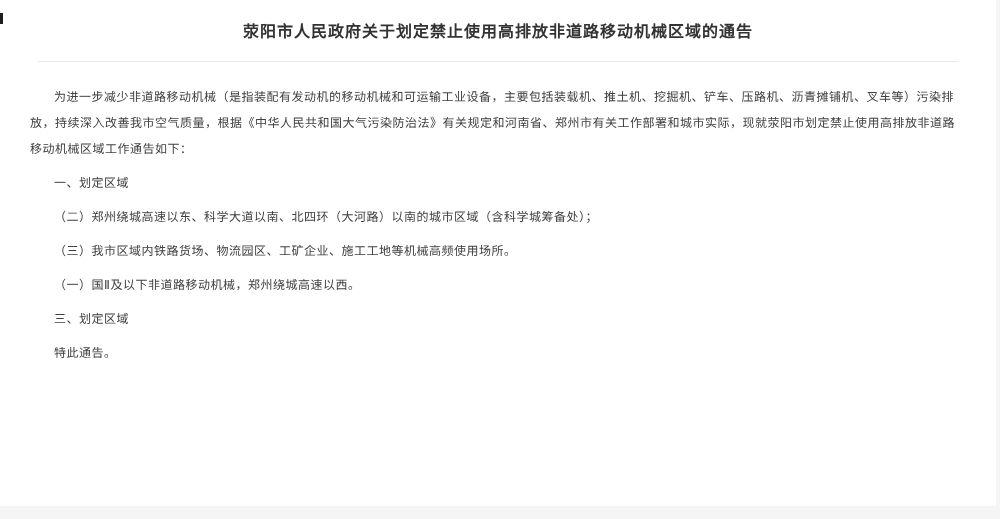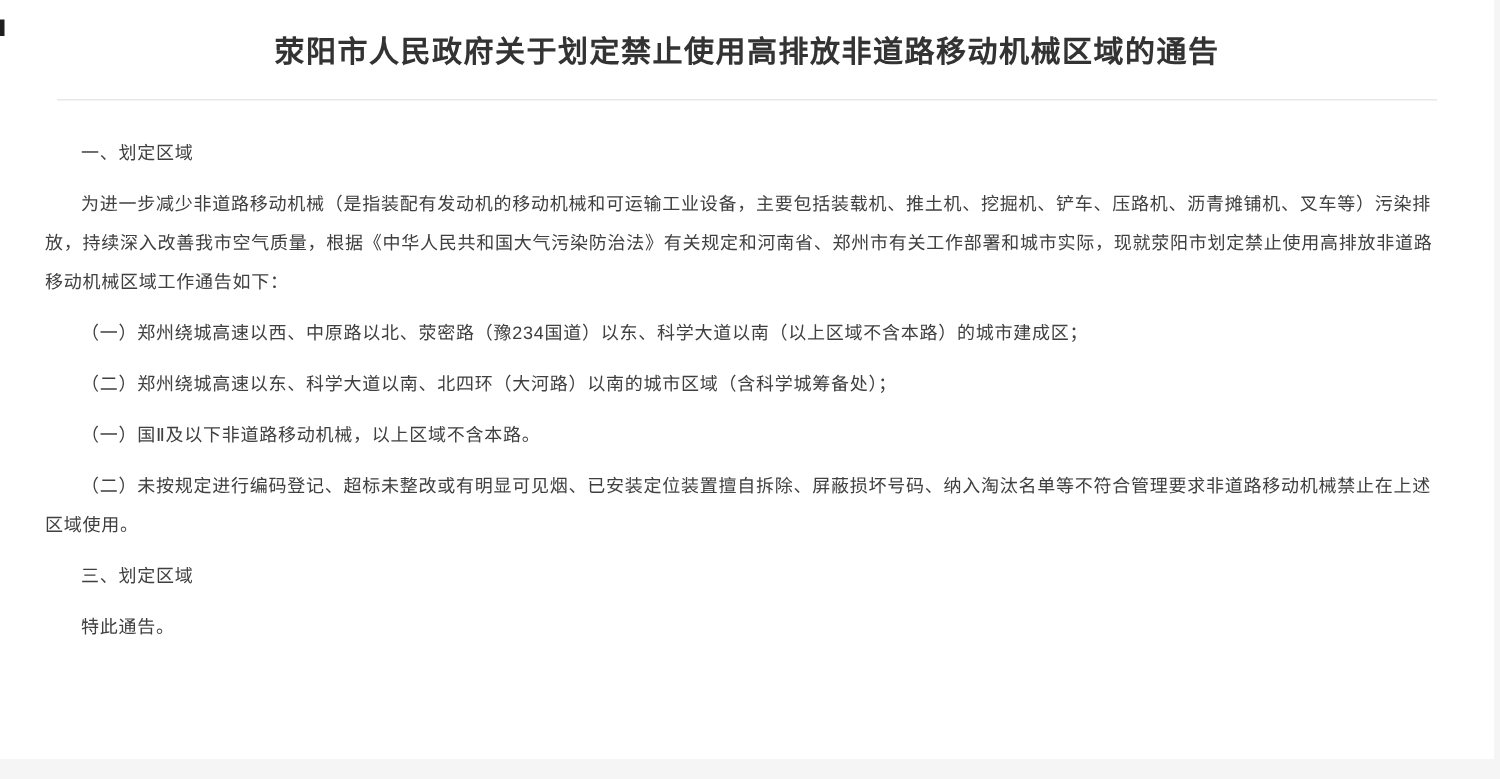--- a/index.html
+++ b/index.html
@@ -29,21 +29,21 @@
     left: 0;
     top: 13px;
     width: 3px;
     height: 11px;
     background: #1f1f1f;
   }
   .title {
     margin: 0;
     padding-top: 18px;
     text-align: center;
-    font-size: 20px;
+    font-size: 16px;
     font-weight: bold;
     color: #333333;
     letter-spacing: 1px;
   }
   .divider {
     border: none;
     border-top: 1px solid #e8e8e8;
     margin: 19px 38px 0 38px;
   }
   .content {
@@ -60,28 +60,27 @@
   }
 </style>
 </head>
 <body>
 
 <div class="page">
   <div class="sheet">
     <h1 class="title">荥阳市人民政府关于划定禁止使用高排放非道路移动机械区域的通告</h1>
     <hr class="divider">
     <div class="content">
+      <p>为进一步减少非道路移动机械（是指装配有发动机的移动机械和可运输工业设备，主要包括装载机、推土机、挖掘机、铲车、压路机、沥青摊铺机、叉车等）污染排放，持续深入改善我市空气质量，根据《中华人民共和国大气污染防治法》有关规定和河南省、郑州市有关工作部署和城市实际，现就荥阳市划定禁止使用高排放非道路移动机械区域工作通告如下：</p>
+
       <p>一、划定区域</p>
+      <p>（二）郑州绕城高速以东、科学大道以南、北四环（大河路）以南的城市区域（含科学城筹备处）；</p>
+      <p>（三）我市区域内铁路货场、物流园区、工矿企业、施工工地等机械高频使用场所。</p>
 
-      <p>为进一步减少非道路移动机械（是指装配有发动机的移动机械和可运输工业设备，主要包括装载机、推土机、挖掘机、铲车、压路机、沥青摊铺机、叉车等）污染排放，持续深入改善我市空气质量，根据《中华人民共和国大气污染防治法》有关规定和河南省、郑州市有关工作部署和城市实际，现就荥阳市划定禁止使用高排放非道路移动机械区域工作通告如下：</p>
-      <p>（一）郑州绕城高速以西、中原路以北、荥密路（豫234国道）以东、科学大道以南（以上区域不含本路）的城市建成区；</p>
-      <p>（二）郑州绕城高速以东、科学大道以南、北四环（大河路）以南的城市区域（含科学城筹备处）；</p>
-
-      <p>（一）国Ⅱ及以下非道路移动机械，以上区域不含本路。</p>
-      <p>（二）未按规定进行编码登记、超标未整改或有明显可见烟、已安装定位装置擅自拆除、屏蔽损坏号码、纳入淘汰名单等不符合管理要求非道路移动机械禁止在上述区域使用。</p>
+      <p>（一）国Ⅱ及以下非道路移动机械，郑州绕城高速以西。</p>
 
       <p>三、划定区域</p>
 
       <p>特此通告。</p>
 
     </div>
   </div>
   <div class="edge-artifact"></div>
 </div>
 

